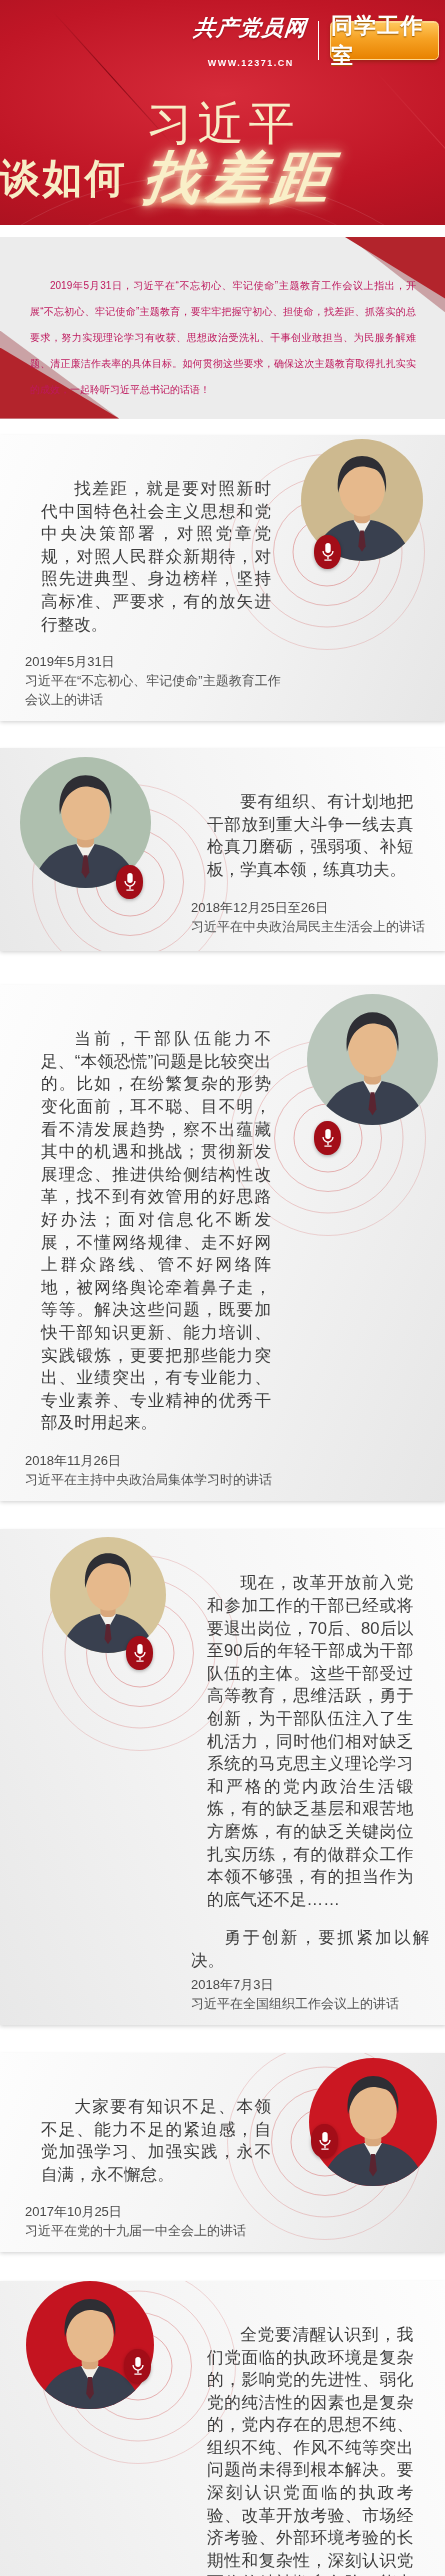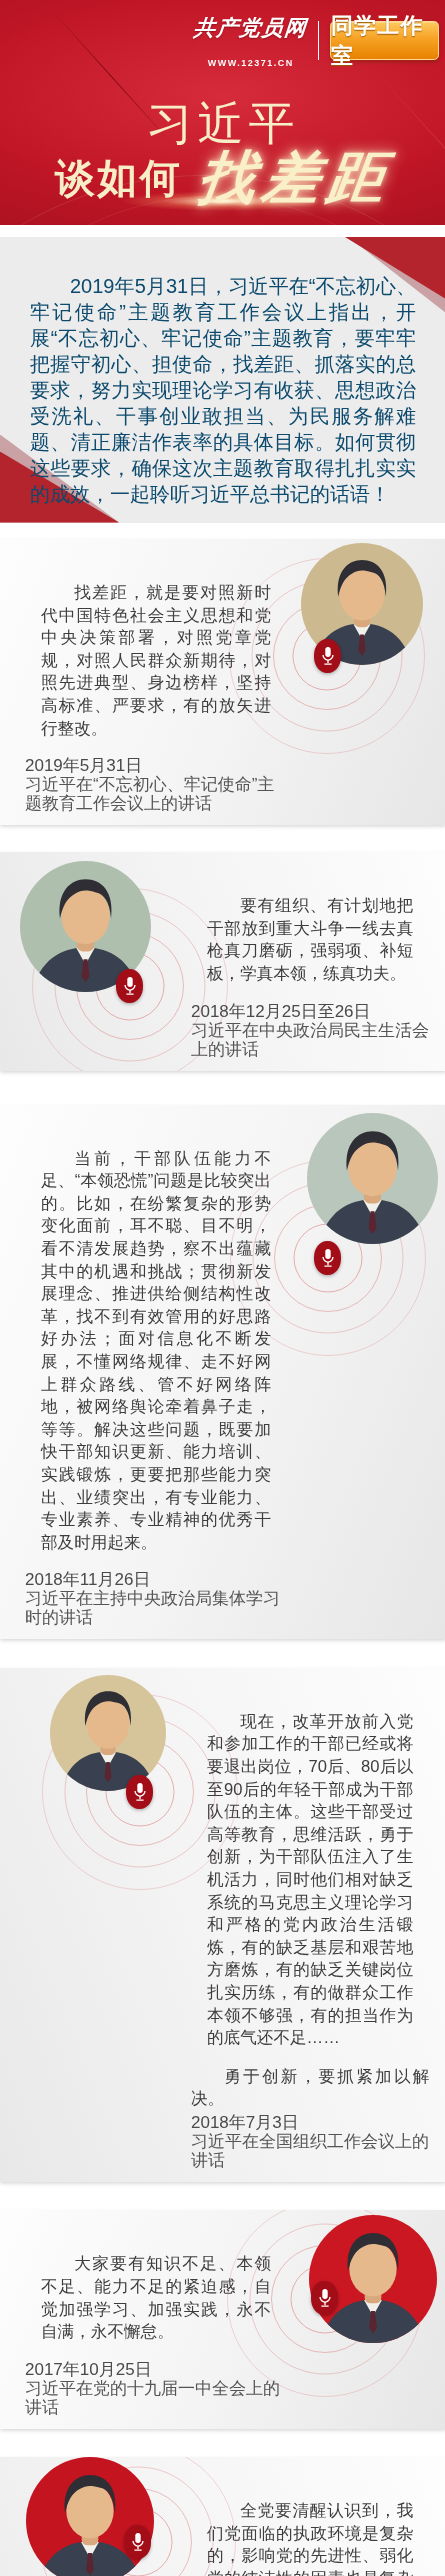--- a/index.html
+++ b/index.html
@@ -31,52 +31,52 @@
               font-size:21.4px;letter-spacing:1.2px;transform:skewX(-5deg);text-shadow:0 1.2px 1.8px rgba(90,0,8,.45);}
   .brand-url{font-size:9px;font-weight:bold;letter-spacing:1.5px;margin-top:16px;}
   .brand-divider{width:1.2px;height:39px;background:#fff;margin:0 10.7px;}
   .badge{display:flex;align-items:center;justify-content:center;width:107px;height:37px;border-radius:4.8px;
          background:linear-gradient(180deg,#ffc95e 0%,#f6a224 45%,#e88200 100%);
          border:0.6px solid #ffd98e;box-shadow:0 1.2px 3.6px rgba(110,35,0,.45),inset 0 0.6px 0.6px rgba(255,255,255,.55);
          font-family:"Liberation Serif","DejaVu Serif",serif;font-weight:bold;font-size:22px;color:#fff;
          text-shadow:0 1.2px 1.2px #9c5a00;letter-spacing:1.2px;}
   .title1{position:absolute;top:62px;left:0;width:100%;text-align:center;z-index:4;
           font-size:46px;font-weight:normal;color:#f7edc6;letter-spacing:4.8px;}
-  .title2{position:absolute;top:140px;left:0;width:100%;display:flex;justify-content:center;
+  .title2{position:absolute;top:140px;left:0;width:100%;display:flex;
           align-items:center;gap:16.6px;z-index:4;}
   .t2a{font-size:40px;font-weight:bold;color:#f7edc6;letter-spacing:2.4px;}
   .t2b{font-family:"DejaVu Serif","Liberation Serif",serif;font-size:57px;font-weight:bold;font-style:italic;
        color:#f9efc8;letter-spacing:7.1px;transform:skewX(-7deg);
        text-shadow:0 0 14.3px rgba(255,243,200,.95),0 0 4.8px rgba(255,243,200,.6);}
 
   
   .intro{position:relative;flex:none;background:#ececec;padding:36px 30px 15.5px;overflow:hidden;
          margin-bottom:16.6px;}
   .tri{position:absolute;}
   .tri-tr{top:0;right:0;width:101px;height:62px;background:#b3242c;
           clip-path:polygon(0 0,100% 0,100% 100%);}
   .tri-tr2{top:0;right:0;width:125px;height:76px;background:rgba(140,27,34,.35);
           clip-path:polygon(22% 0,100% 0,100% 100%);}
   .tri-bl{bottom:0;left:0;width:119px;height:71px;background:#b3242c;
           clip-path:polygon(0 0,0 100%,100% 100%);}
   .tri-bl2{bottom:0;left:0;width:149px;height:88px;background:rgba(140,27,34,.35);
           clip-path:polygon(0 0,0 100%,80% 100%);}
-  .intro-text{position:relative;z-index:2;margin:0;color:#0c4a6e;font-size:20px;line-height:26px;
+  .intro-text{position:relative;z-index:2;margin:0;color:#be185d;font-size:10px;line-height:26px;
               text-align:justify;text-indent:2em;}
 
   
   .card{position:relative;flex:none;overflow:hidden;box-shadow:0 1.8px 4.2px rgba(0,0,0,.18);}
   .pr{background:linear-gradient(112deg,#fdfdfd 0%,#f4f4f4 52%,#e6e6e6 100%);}
   .pl{background:linear-gradient(248deg,#fdfdfd 0%,#f4f4f4 52%,#e8e8e8 100%);}
   .card .body{position:relative;z-index:4;}
   .pr .body{padding:27px 159px 12px 25px;}
   .pl .body{padding:27px 16.6px 12px 191px;}
   .qt{margin:16px;font-size:16.6px;line-height:22.6px;color:#3d3d3d;text-align:justify;text-indent:2em;}
   .qt2{margin:3.6px 0 0 0;}
-  .meta{margin-top:2px;font-size:17px;line-height:19px;color:#4a4a4a;}
+  .meta{margin-top:2px;font-size:13px;line-height:19px;color:#4a4a4a;}
   .pl .meta{text-align:left;}
   .meta .src{color:#555;}
 
   .portrait{position:absolute;z-index:2;border-radius:50%;overflow:hidden;}
   .portrait svg{display:block;width:100%;height:100%;}
   .mic{position:absolute;z-index:3;width:27px;height:34px;border-radius:48%;
        background:#a30d18;display:flex;align-items:center;justify-content:center;
        box-shadow:0 1.2px 3.6px rgba(0,0,0,.3);}
   .mic svg{width:18px;height:24px;display:block;}
   .ripples{position:absolute;z-index:1;width:0;height:0;}

